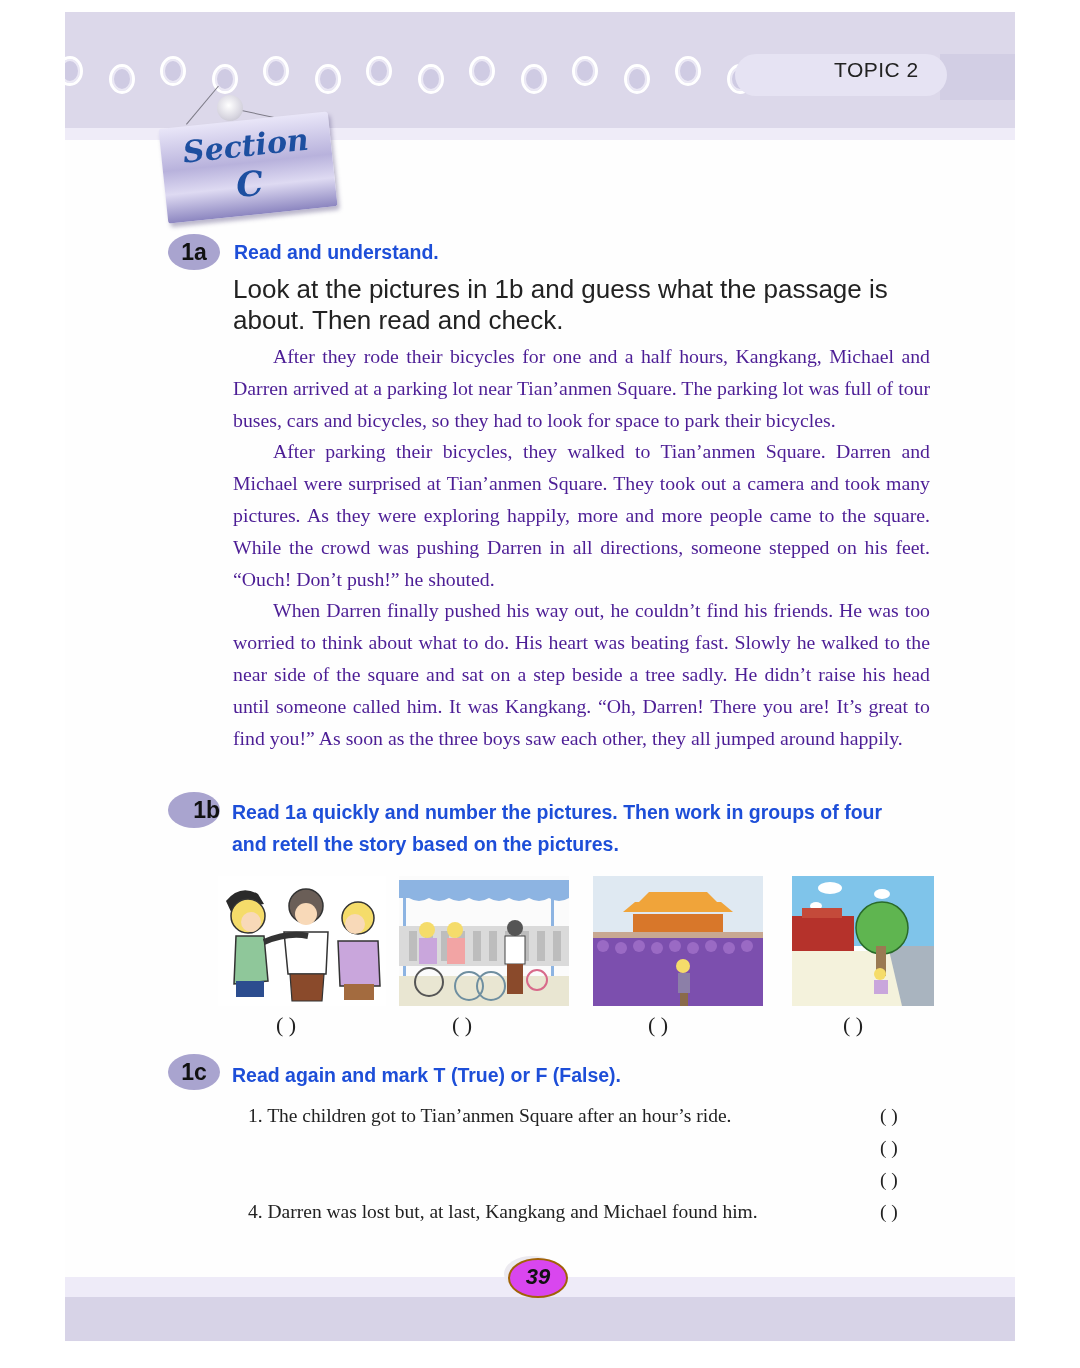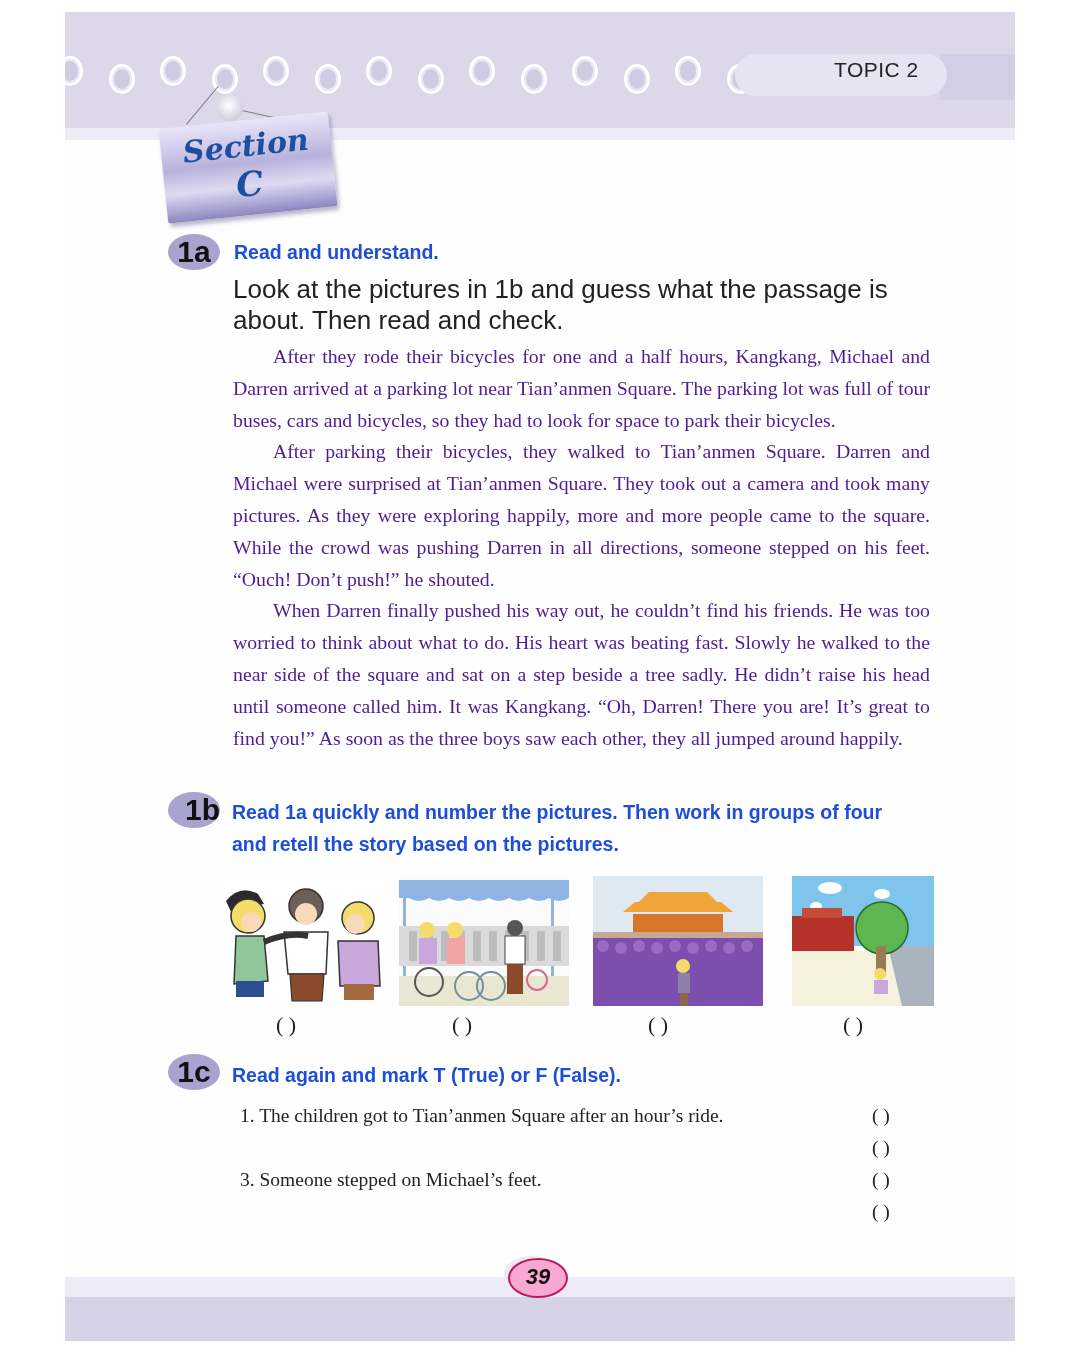--- a/index.html
+++ b/index.html
@@ -12,34 +12,34 @@
   .topic-pill { position:absolute; left:735px; top:54px; width:212px; height:42px; border-radius:21px; background:#e6e3f3; }
   .topic-shade { position:absolute; left:940px; top:54px; width:75px; height:46px; background:#d2cee4; }
   .topic-label { position:absolute; left:834px; top:58px; font-size:21px; color:#222; letter-spacing:0.5px; }
   .sign-pin { position:absolute; left:217px; top:95px; width:26px; height:26px; border-radius:50%; background:radial-gradient(circle at 45% 40%, #ffffff, #d8d6e0 60%, #b9b7c4); }
   .sign-string { position:absolute; border-top:1.5px solid #7c7a86; }
   .sign { position:absolute; left:163px; top:120px; width:170px; height:95px; transform:rotate(-6deg); background:linear-gradient(180deg,#e9e6f8 0%, #b8b2dc 45%, #dedaf2 70%, #8c86c0 100%); border-radius:3px; box-shadow:2px 4px 4px rgba(60,50,110,0.35); }
   .sign-text { position:absolute; left:0; right:0; text-align:center; color:#1d4fa0; font-family:"DejaVu Serif", serif; font-style:italic; font-weight:bold; }
   .sign-text.s1 { top:8px; font-size:30px; }
   .sign-text.s2 { top:44px; font-size:34px; }
 
-  .badge { position:absolute; width:52px; height:36px; border-radius:50%; background:#a9a4cf; font-weight:bold; font-size:30px; color:#111; text-align:center; line-height:36px; }
+  .badge { position:absolute; width:52px; height:36px; border-radius:50%; background:#a9a4cf; font-weight:bold; font-size:23px; color:#111; text-align:center; line-height:36px; }
   .heading { position:absolute; font-weight:bold; font-size:19.5px; color:#1d4ed8; }
   .instr { position:absolute; left:233px; width:705px; font-size:26px; line-height:31px; color:#222; }
   .passage { position:absolute; left:233px; width:697px; font-family:"Liberation Serif", serif; font-size:19.8px; line-height:31.8px; color:#4c1d95; text-align:justify; }
   .passage p { margin:0; text-indent:40px; }
   .pic { position:absolute; top:876px; height:130px; }
   .paren { position:absolute; top:1012px; font-family:"Liberation Serif", serif; font-size:22px; color:#222; }
   .tf { position:absolute; left:232px; width:720px; font-family:"Liberation Serif", serif; font-size:19.5px; color:#222; }
-  .tf-row { position:absolute; left:8px; height:30px; width:720px; }
+  .tf-row { position:absolute; left:16px; height:30px; width:720px; }
   .tf-row .txt { position:absolute; left:0; top:0; }
   .tf-row .br { position:absolute; left:632px; top:0; letter-spacing:0; }
   .bottom-light { position:absolute; left:65px; top:1277px; width:950px; height:20px; background:#eeebf8; }
   .bottom-band { position:absolute; left:65px; top:1297px; width:950px; height:44px; background:#d7d3e7; }
-  .page-num-badge { position:absolute; left:508px; top:1258px; width:56px; height:36px; border-radius:50%; background:#f9a8d4; border:2px solid #be185d; box-shadow:-6px -4px 0 -2px #eceaf0; }
+  .page-num-badge { position:absolute; left:508px; top:1258px; width:56px; height:36px; border-radius:50%; background:#d946ef; border:2px solid #a16207; box-shadow:-6px -4px 0 -2px #eceaf0; }
   .page-num { position:absolute; left:0; right:0; top:4px; text-align:center; font-weight:bold; font-style:italic; font-size:22px; color:#111; }
 </style>
 </head>
 <body>
 
 <div class="page"></div>
 
 <div class="top-band"></div>
 <div class="top-band-light"></div>
 <div class="rings" id="rings">
@@ -187,24 +187,24 @@
 
 <div class="tf" style="top:1105px;">
   <div class="tf-row" style="top:0;">
     <span class="txt">1. The children got to Tian’anmen Square after an hour’s ride.</span>
     <span class="br">(    )</span>
   </div>
   <div class="tf-row" style="top:32px;">
     <span class="br">(    )</span>
   </div>
   <div class="tf-row" style="top:64px;">
-    <span class="txt">3. Someone stepped on Michael’s feet.</span>
     <span class="br">(    )</span>
   </div>
   <div class="tf-row" style="top:96px;">
+    <span class="txt">4. Darren was lost but, at last, Kangkang and Michael found him.</span>
     <span class="br">(    )</span>
   </div>
 </div>
 
 <div class="bottom-light"></div>
 <div class="bottom-band"></div>
 <div class="page-num-badge">
   <div class="page-num">39</div>
 </div>
 

